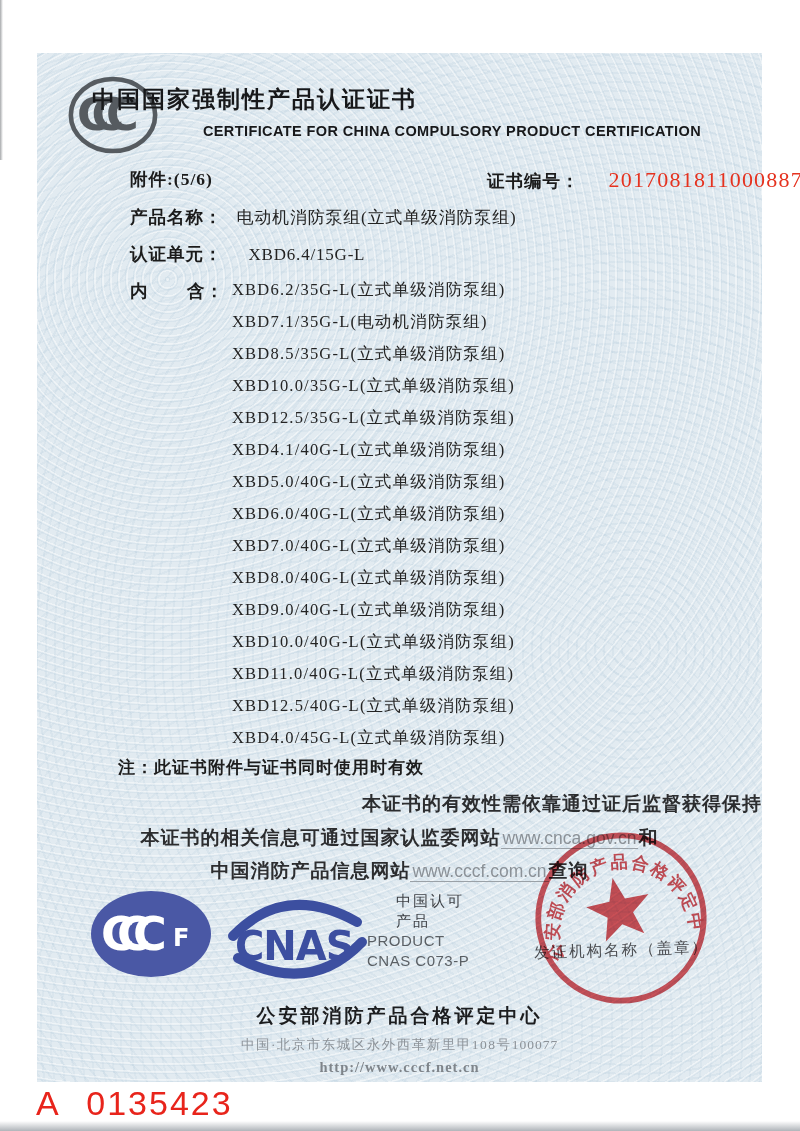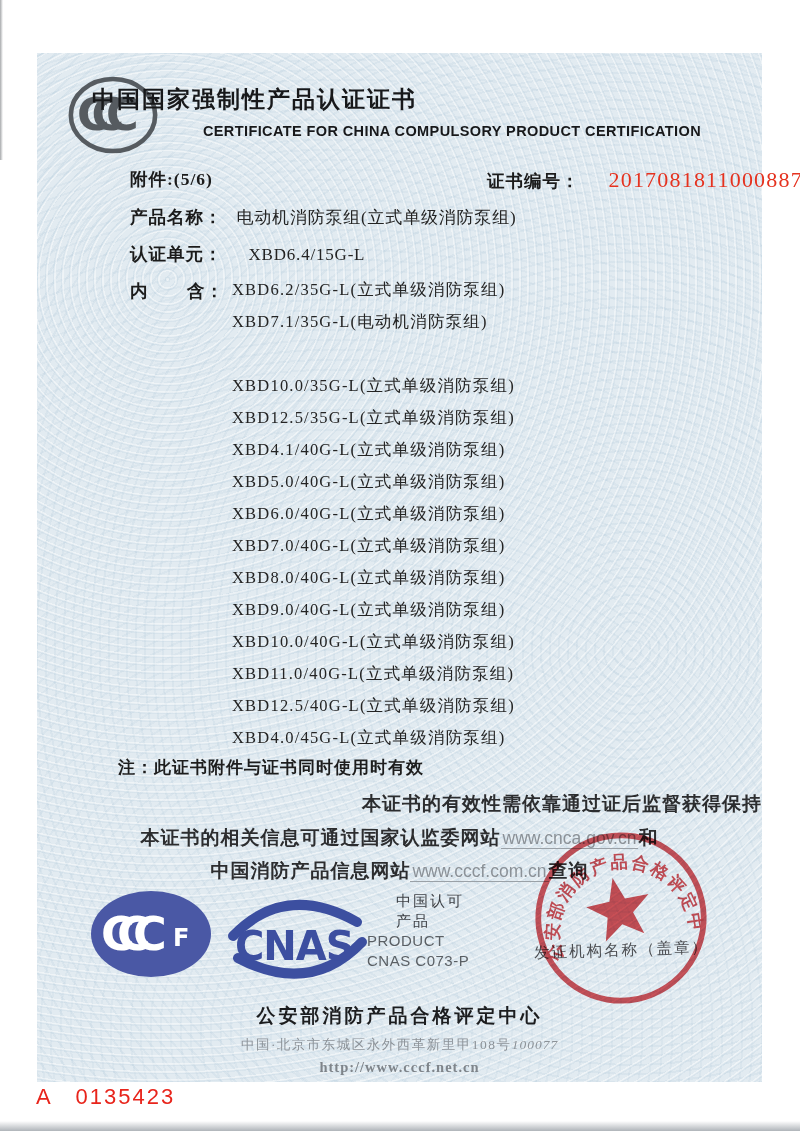--- a/index.html
+++ b/index.html
@@ -70,28 +70,28 @@
   
   .stamp-caption {
     left:492px; top:887px; width:185px; text-align:center;
     font-size:15.5px; color:#4c4e52; letter-spacing:2px; transform:rotate(-2deg);
   }
   .stamp { left:495px; top:776px; width:178px; height:178px; transform:rotate(-12deg); mix-blend-mode:multiply; }
 
   
   .issuer-name { left:0; width:725px; top:950px; text-align:center; font-weight:bold; font-size:19px; color:#1c1d1f; letter-spacing:3px; }
   .issuer-addr { left:0; width:725px; top:983px; text-align:center; font-size:13.5px; color:#8c9298; letter-spacing:1.5px; }
-  .issuer-addr .post { letter-spacing:1px;font-style:italic; }
+  .issuer-addr .post { letter-spacing:1px; }
   .issuer-web { left:0; width:725px; top:1006px; text-align:center; font-weight:bold; font-size:14.5px; color:#7e848a; letter-spacing:1px; }
 
   
   .serial {
     position:absolute; left:36px; top:1084px;
     font-family:"Liberation Sans","DejaVu Sans",sans-serif;
-    font-size:22px; color:#e8241b; letter-spacing:2px; word-spacing:16px;
+    font-size:34px; color:#e8241b; letter-spacing:2px; word-spacing:16px;
   }
   .scan-shadow {
     position:absolute; left:0; right:0; bottom:0; height:10px;
     background:linear-gradient(to bottom, rgba(100,110,120,0), rgba(96,106,116,.5));
   }
   .scan-edge { position:absolute; left:0; top:0; width:3px; height:160px;
     background:linear-gradient(to right, rgba(60,65,70,.45), rgba(60,65,70,0)); }
 </style>
 </head>
 <body>
@@ -118,20 +118,21 @@
     <span class="lbl">产品名称：</span><span class="val">电动机消防泵组(立式单级消防泵组)</span>
   </div>
   <div class="abs row-unit">
     <span class="lbl">认证单元：</span><span class="val">XBD6.4/15G-L</span>
   </div>
 
   <div class="abs inc-nei lbl">内</div>
   <div class="abs inc-han lbl">含：</div>
   <div class="abs model" style="top:226px">XBD6.2/35G-L(立式单级消防泵组)</div>
   <div class="abs model" style="top:258px">XBD7.1/35G-L(电动机消防泵组)</div>
+  <div class="abs model" style="top:290px">XBD8.5/35G-L(立式单级消防泵组)</div>
   <div class="abs model" style="top:322px">XBD10.0/35G-L(立式单级消防泵组)</div>
   <div class="abs model" style="top:354px">XBD12.5/35G-L(立式单级消防泵组)</div>
   <div class="abs model" style="top:386px">XBD4.1/40G-L(立式单级消防泵组)</div>
   <div class="abs model" style="top:418px">XBD5.0/40G-L(立式单级消防泵组)</div>
   <div class="abs model" style="top:450px">XBD6.0/40G-L(立式单级消防泵组)</div>
   <div class="abs model" style="top:482px">XBD7.0/40G-L(立式单级消防泵组)</div>
   <div class="abs model" style="top:514px">XBD8.0/40G-L(立式单级消防泵组)</div>
   <div class="abs model" style="top:546px">XBD9.0/40G-L(立式单级消防泵组)</div>
   <div class="abs model" style="top:578px">XBD10.0/40G-L(立式单级消防泵组)</div>
   <div class="abs model" style="top:610px">XBD11.0/40G-L(立式单级消防泵组)</div>

